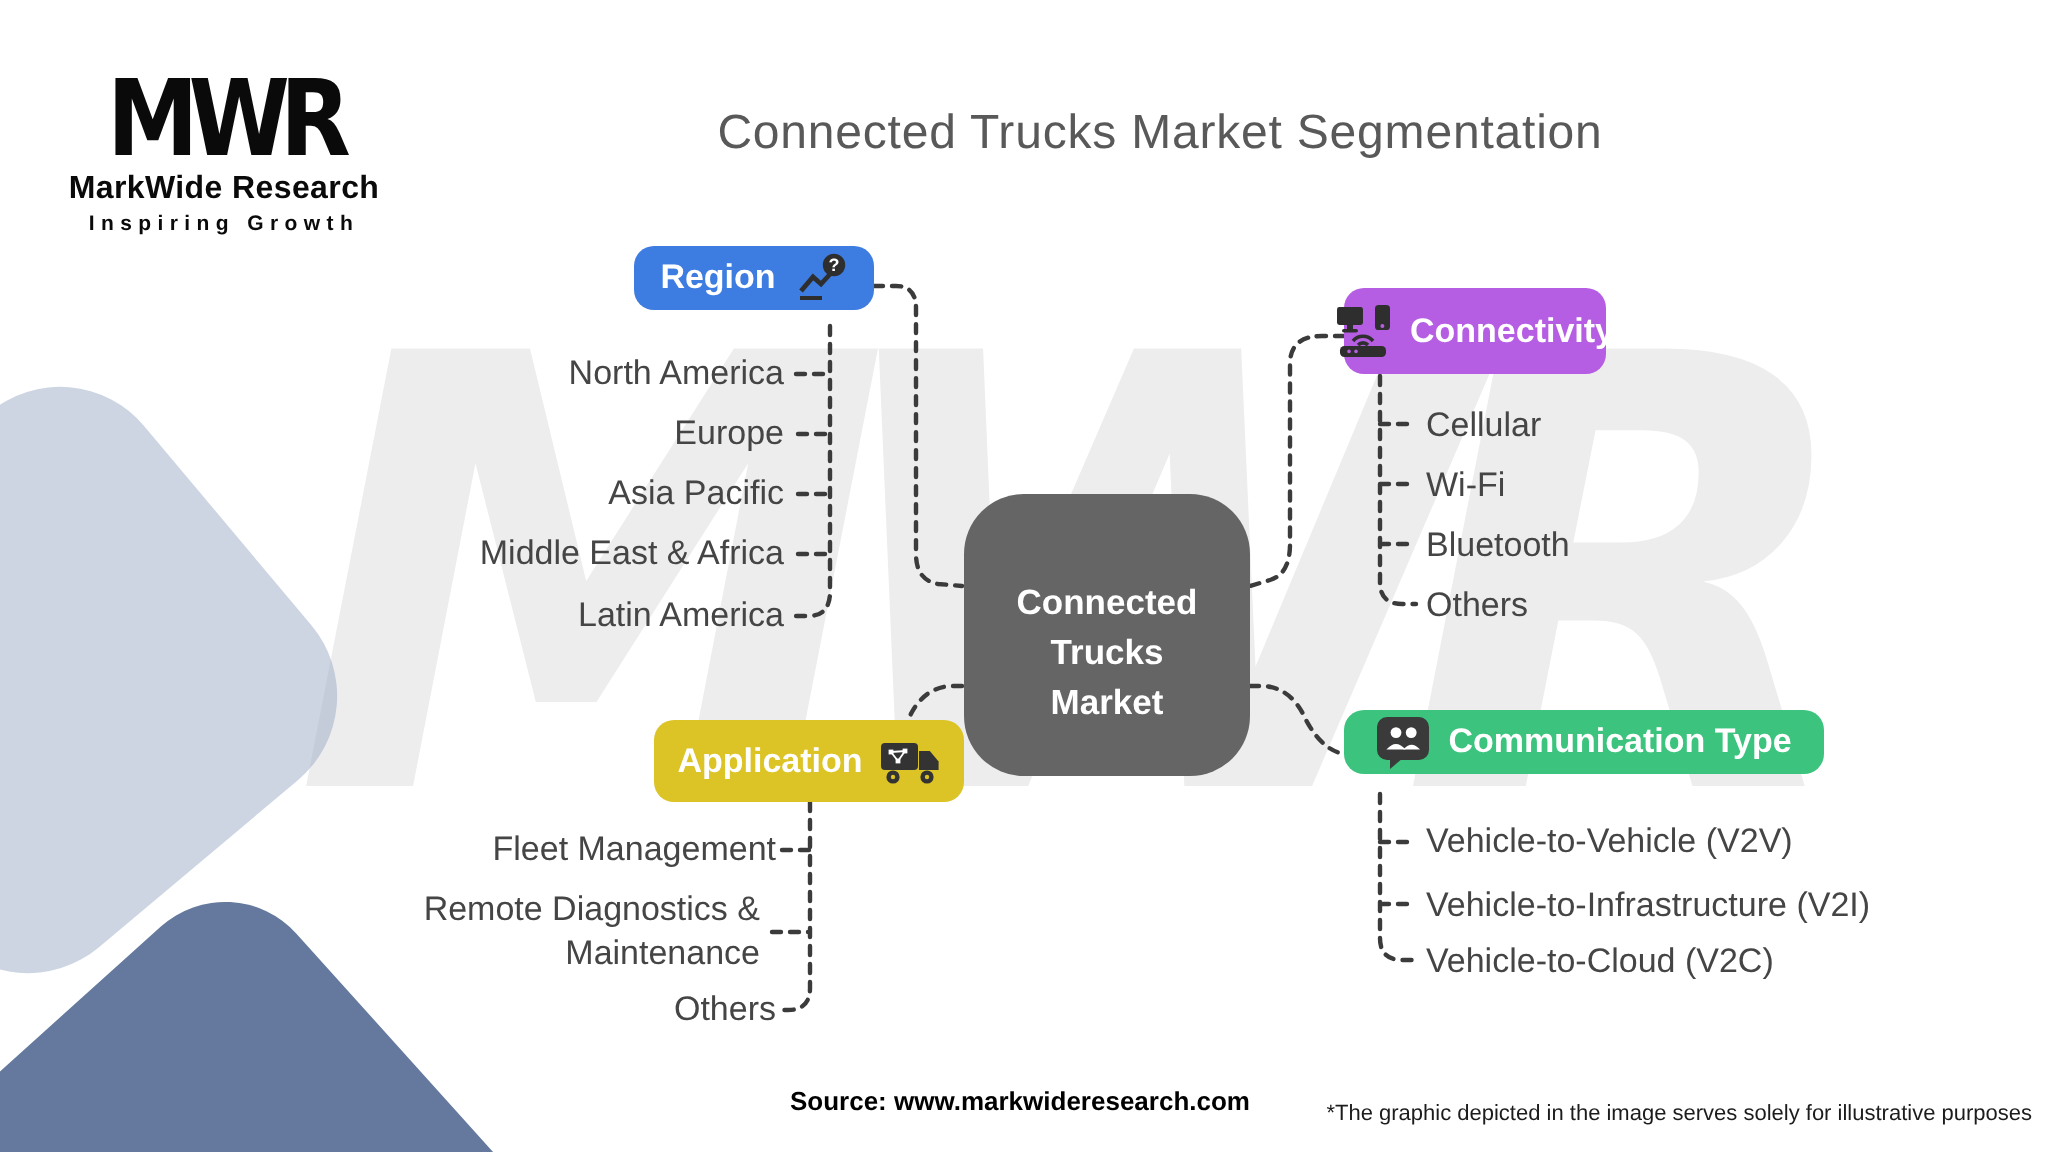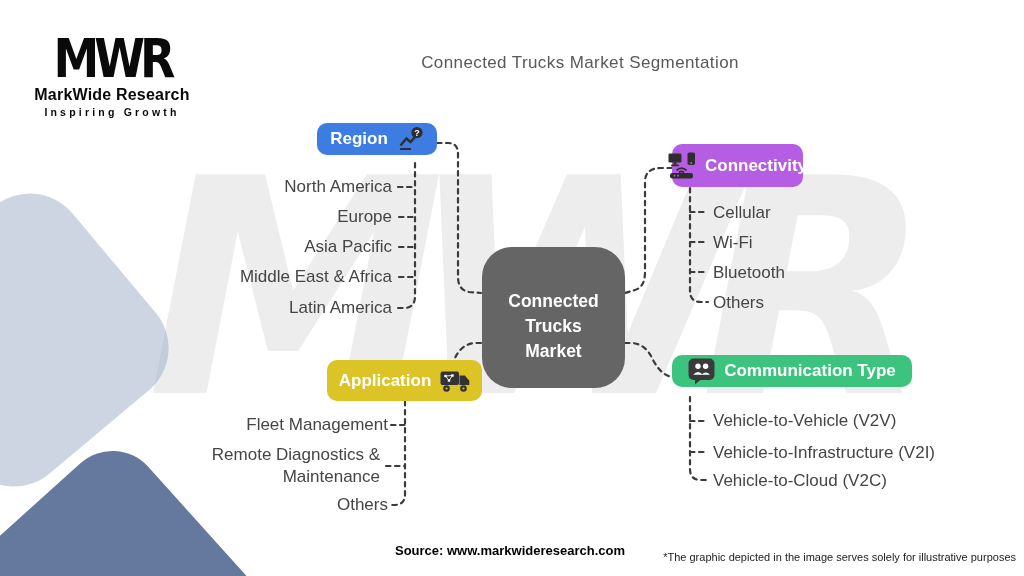--- a/index.html
+++ b/index.html
@@ -16,21 +16,21 @@
   .shape-dark { left:-45px; top:493px; width:300px; height:300px; border-radius:48px;
     transform:rotate(48deg); background:#64799d; }
 
   
   .logo { position:absolute; left:28px; top:34px; width:168px; text-align:center; z-index:5; color:#0a0a0a; }
   .logo-mark { font-family:"DejaVu Sans", sans-serif; font-weight:bold; font-size:46px; line-height:50px;
     letter-spacing:-5px; transform:scaleY(1.15); }
   .logo-name { font-size:16px; font-weight:bold; letter-spacing:0.2px; margin-top:2px; }
   .logo-tagline { font-size:10.5px; font-weight:bold; letter-spacing:3.2px; margin-top:2px; }
   .page-title { position:absolute; left:320px; top:53px; width:520px; text-align:center;
-    font-size:17px; color:#595959; letter-spacing:0.4px; z-index:5; }
+    font-size:24px; color:#595959; letter-spacing:0.4px; z-index:5; }
 
   
   #connectors { position:absolute; left:0; top:0; z-index:3; }
   #connectors path { fill:none; stroke:#3b3b3b; stroke-width:2.2; stroke-dasharray:4.5 4.5; stroke-linecap:round; }
 
   
   .node { position:absolute; display:flex; align-items:center; justify-content:center; gap:9px;
     border-radius:10px; color:#ffffff; font-weight:bold; font-size:17px; z-index:4; }
   #box-region        { left:317px; top:123px; width:120px; height:32px; }
   #box-connectivity  { left:672px; top:144px; width:131px; height:43px; }

